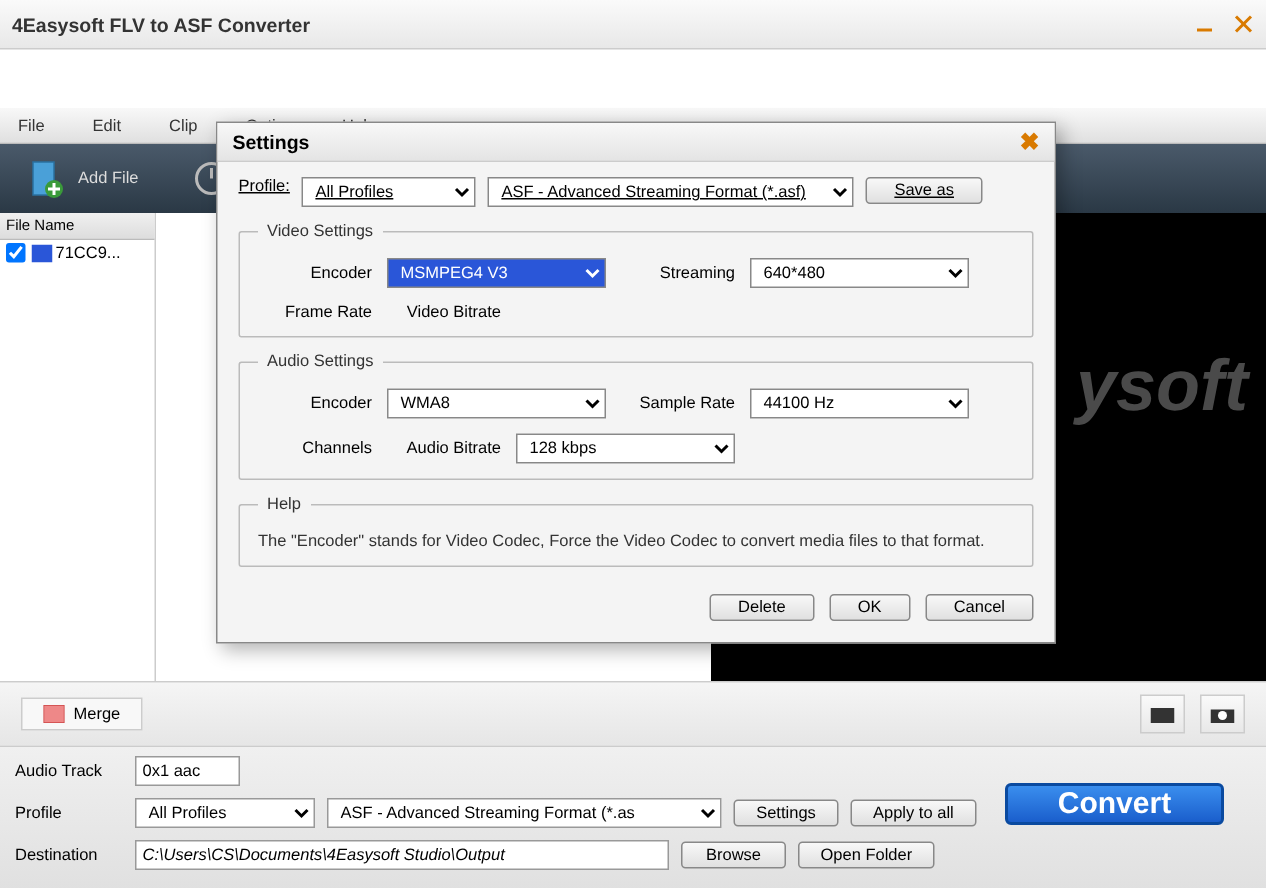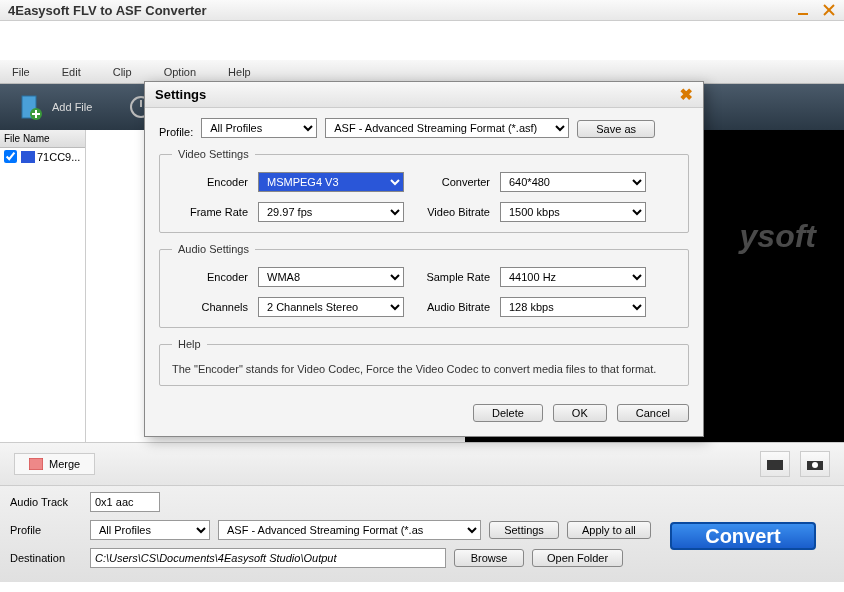--- a/index.html
+++ b/index.html
@@ -1,54 +1,54 @@
 <!DOCTYPE html>
 <html><head>
 <meta charset="utf-8">
 <style>
 * { box-sizing: border-box; margin: 0; padding: 0; }
 body { font-family: Tahoma, Arial, sans-serif; font-size: 11px; background: #fff; width: 844px; height: 592px; overflow: hidden; position: relative; }
 
-.titlebar { height: 21px; background: linear-gradient(#fafafa, #e8e8e8); border-bottom: 1px solid #ccc; display: flex; align-items: center; padding: 0 8px; justify-content: space-between; }
+.titlebar { height: 33px; background: linear-gradient(#fafafa, #e8e8e8); border-bottom: 1px solid #ccc; display: flex; align-items: center; padding: 0 8px; justify-content: space-between; }
 .titlebar .title { font-size: 13px; font-weight: bold; color: #333; }
 .titlebar .controls { display: flex; gap: 12px; }
 .titlebar svg { width: 14px; height: 14px; cursor: pointer; }
 
 .menubar { height: 24px; background: linear-gradient(#f8f8f8, #e0e0e0); border-bottom: 1px solid #bbb; display: flex; align-items: center; padding: 0 12px; gap: 32px; margin-top: 39px; }
 .menubar span { color: #333; cursor: pointer; }
 
 .toolbar { height: 46px; background: linear-gradient(#4a5a6a, #2a3845); display: flex; align-items: center; padding: 0 18px; gap: 36px; color: #ddd; }
 .toolbar-item { display: flex; align-items: center; gap: 8px; cursor: pointer; }
 .toolbar .icon { width: 26px; height: 26px; }
 
 .maincontent { display: flex; height: 312px; }
-.filelist { width: 86px; border-right: 1px solid #ccc; }
+.filelist { width: 104px; border-right: 1px solid #ccc; }
 .filelist-header { background: linear-gradient(#f0f0f0,#ddd); border-bottom: 1px solid #bbb; padding: 3px 4px; font-size: 10px; }
 .filelist-row { display: flex; align-items: center; gap: 2px; padding: 2px 4px; }
 .filelist-row input { margin-right: 2px; }
 .preview { flex: 1; background: #000; position: relative; }
-.preview .brand { position: absolute; right: 28px; top: 88px; color: #4a4a4a; font-size: 32px; font-weight: bold; font-style: italic; }
+.preview .brand { position: absolute; right: 12px; top: 88px; color: #4a4a4a; font-size: 48px; font-weight: bold; font-style: italic; }
 
 .actionbar { height: 44px; background: linear-gradient(#f5f5f5,#e6e6e6); border-top: 1px solid #ccc; border-bottom: 1px solid #ccc; display: flex; align-items: center; padding: 0 14px; gap: 10px; }
 .merge-btn { display: inline-flex; align-items: flex-start; gap: 6px; padding: 4px 14px; border: 1px solid #ccc; background: #f8f8f8; cursor: pointer; }
 
 .bottom { padding: 6px 10px; background: linear-gradient(#f0f0f0,#e0e0e0); }
 .bottom-row { display: flex; align-items: center; gap: 8px; margin-bottom: 8px; }
 .bottom-row .label { width: 72px; }
 .bottom input[type=text], .bottom select { height: 20px; font-size: 11px; padding: 0 4px; border: 1px solid #999; background: #fff; }
 .bottom-btn { padding: 2px 14px; border: 1px solid #888; background: linear-gradient(#f8f8f8,#e0e0e0); border-radius: 3px; cursor: pointer; min-width: 70px; text-align: center; }
 
 .convert-btn { position: absolute; right: 28px; bottom: 42px; width: 146px; height: 28px; background: linear-gradient(#3a8eee,#1a5ecc); color: #fff; font-size: 20px; font-weight: bold; border: 2px solid #0a4aa0; border-radius: 4px; cursor: pointer; display: flex; align-items: center; justify-content: center; }
 
 
 .dialog { position: absolute; left: 144px; top: 81px; width: 560px; background: #f4f4f4; border: 1px solid #888; box-shadow: 4px 4px 12px rgba(0,0,0,0.3); }
 .dialog-title { height: 26px; background: linear-gradient(#f8f8f8,#e4e4e4); border-bottom: 1px solid #ccc; display: flex; align-items: center; justify-content: space-between; padding: 0 10px; font-size: 13px; font-weight: bold; }
 .dialog-title .close { color: #d97a00; font-size: 16px; cursor: pointer; font-weight: bold; }
 .dialog-body { padding: 10px 14px 14px 14px; }
-.dialog-row { display: flex; align-items: flex-end; gap: 8px; margin-bottom: 10px; }
+.dialog-row { display: flex; align-items: flex-start; gap: 8px; margin-bottom: 10px; text-decoration: underline; }
 .dialog select, .dialog input { height: 20px; font-size: 11px; border: 1px solid #888; padding: 0 4px; background: #fff; }
 .dialog-btn { padding: 2px 18px; border: 1px solid #888; background: linear-gradient(#f8f8f8,#e0e0e0); border-radius: 3px; cursor: pointer; }
 fieldset { border: 1px solid #bbb; border-radius: 2px; padding: 12px 12px 8px 12px; margin-bottom: 10px; }
 legend { padding: 0 6px; color: #333; margin-top: 16px; }
 .fs-row { display: flex; align-items: center; gap: 10px; margin-bottom: 10px; }
 .fs-row:last-child { margin-bottom: 2px; }
 .fs-label { width: 76px; text-align: right; }
 .fs-sel { width: 146px; }
 .fs-sel.highlight { background: #2a56d8; color: #fff; }
 .dialog-footer { display: flex; justify-content: flex-end; gap: 10px; padding-top: 8px; }
@@ -171,42 +171,39 @@
       <select style="width:116px"><option>All Profiles</option></select>
       <select style="width:244px"><option>ASF - Advanced Streaming Format (*.asf)</option></select>
       <span class="dialog-btn">Save as</span>
     </div>
 
     <fieldset>
       <legend>Video Settings</legend>
       <div class="fs-row">
         <span class="fs-label">Encoder</span>
         <select class="fs-sel highlight"><option>MSMPEG4 V3</option></select>
-        <span class="fs-label">Converter</span>
+        <span class="fs-label">Streaming</span>
         <select class="fs-sel"><option>640*480</option></select>
       </div>
       <div class="fs-row">
         <span class="fs-label">Frame Rate</span>
-        <select class="fs-sel"><option>29.97 fps</option></select>
         <span class="fs-label">Video Bitrate</span>
-        <select class="fs-sel"><option>1500 kbps</option></select>
       </div>
     </fieldset>
 
     <fieldset>
       <legend>Audio Settings</legend>
       <div class="fs-row">
         <span class="fs-label">Encoder</span>
         <select class="fs-sel"><option>WMA8</option></select>
         <span class="fs-label">Sample Rate</span>
         <select class="fs-sel"><option>44100 Hz</option></select>
       </div>
       <div class="fs-row">
         <span class="fs-label">Channels</span>
-        <select class="fs-sel"><option>2 Channels Stereo</option></select>
         <span class="fs-label">Audio Bitrate</span>
         <select class="fs-sel"><option>128 kbps</option></select>
       </div>
     </fieldset>
 
     <fieldset>
       <legend>Help</legend>
       <div class="help-text">The "Encoder" stands for Video Codec, Force the Video Codec to convert media files to that format.</div>
     </fieldset>
 

